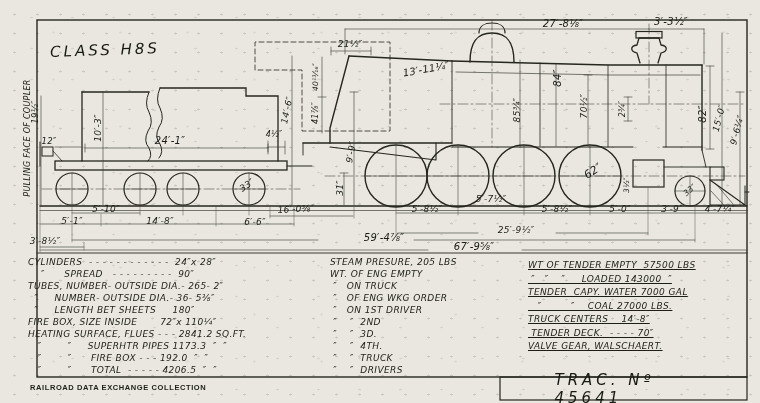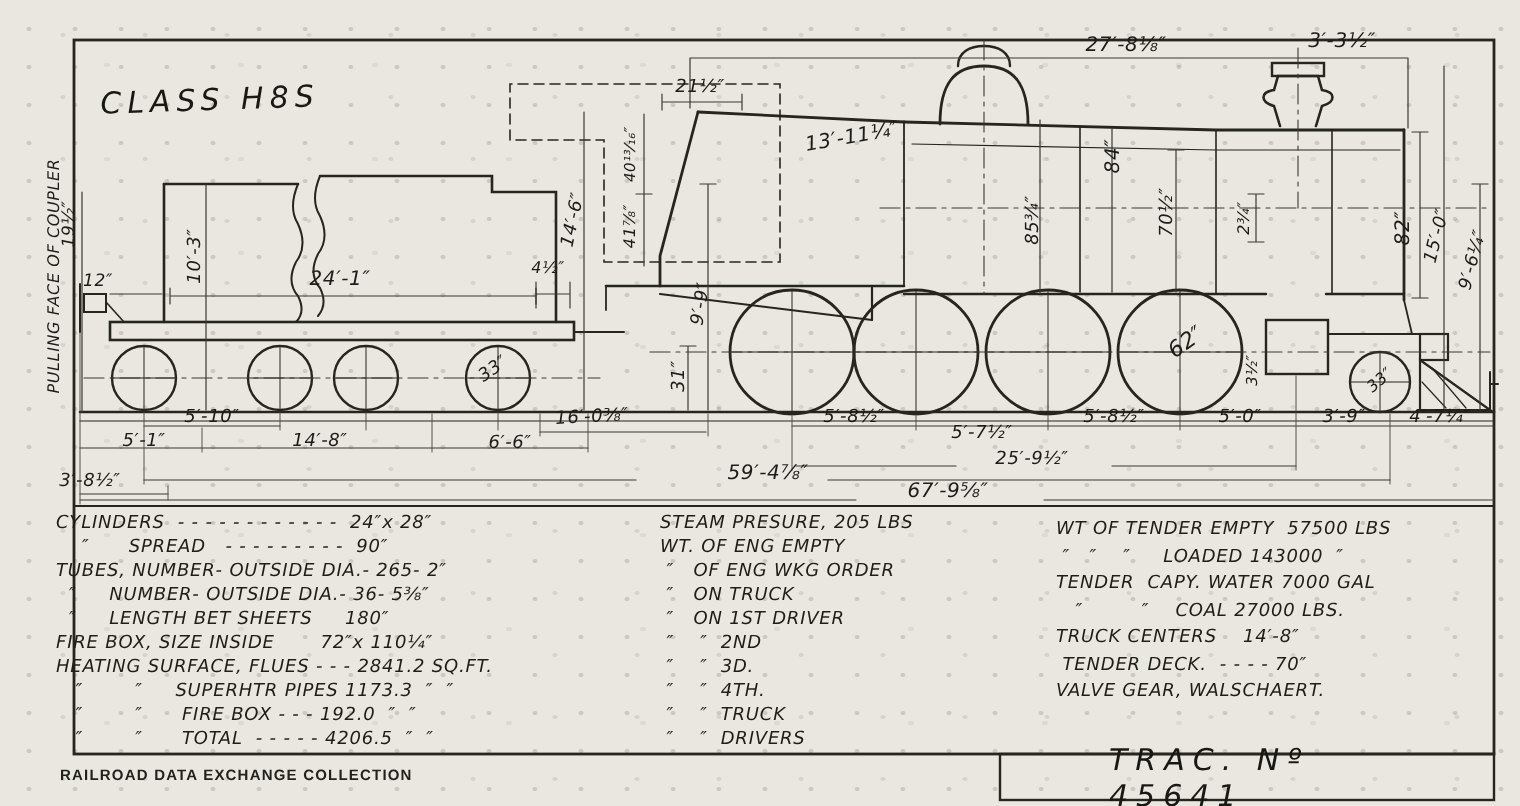--- a/index.html
+++ b/index.html
@@ -22,21 +22,21 @@
   }
   .title{
     position:absolute; font:italic 15px "DejaVu Sans", sans-serif;
     letter-spacing:3px; transform:translate(-50%,-50%) rotate(-2deg); color:#191914;
   }
   .col{position:absolute;}
   .spec-line{
     font:italic 9px/12px "DejaVu Sans", sans-serif; letter-spacing:.4px;
     white-space:pre; color:#1e1e18;
   }
-  .col-right .spec-line{line-height:13.5px;}
+  .col-right .spec-line{line-height:13.5px;text-decoration:underline;}
   .stamp{
     position:absolute; font:bold 7.5px "Liberation Sans", sans-serif;
     letter-spacing:.6px; color:#22221d;
   }
   .trac{
     position:absolute; font:italic 15px "DejaVu Sans", sans-serif;
     letter-spacing:4px; transform:translate(-50%,-50%); color:#191914;
   }
 </style>
 </head>
@@ -190,21 +190,21 @@
   <div class="dim" style="left:737px;top:130px;transform:translate(-50%,-50%) rotate(-75deg)">9′-6¼″</div>
   <div class="dim" style="left:351px;top:152px;transform:translate(-50%,-50%) rotate(-80deg)">9′-9″</div>
   <div class="dim" style="left:340px;top:188px;transform:translate(-50%,-50%) rotate(-90deg)">31″</div>
   <div class="dim" style="left:247px;top:185px;transform:translate(-50%,-50%) rotate(-35deg)">33″</div>
   <div class="dim" style="left:593px;top:171px;font-size:11px;transform:translate(-50%,-50%) rotate(-35deg)">62″</div>
   <div class="dim" style="left:690px;top:190px;font-size:8px;transform:translate(-50%,-50%) rotate(-40deg)">33″</div>
   <div class="dim" style="left:626px;top:185px;font-size:7.5px;transform:translate(-50%,-50%) rotate(-90deg)">3½″</div>
   <div class="dim" style="left:296px;top:209px;transform:translate(-50%,-50%) rotate(-3deg)">16′-0⅜″</div>
   <div class="dim" style="left:106px;top:209px">5′-10″</div>
   <div class="dim" style="left:427px;top:209px">5′-8½″</div>
-  <div class="dim" style="left:491px;top:217px">5′-7½″</div>
+  <div class="dim" style="left:491px;top:199px">5′-7½″</div>
   <div class="dim" style="left:557px;top:209px">5′-8½″</div>
   <div class="dim" style="left:620px;top:209px">5′-0″</div>
   <div class="dim" style="left:672px;top:209px">3′-9″</div>
   <div class="dim" style="left:720px;top:209px">4′-7¼″</div>
   <div class="dim" style="left:72px;top:221px">5′-1″</div>
   <div class="dim" style="left:160px;top:221px">14′-8″</div>
   <div class="dim" style="left:255px;top:222px">6′-6″</div>
   <div class="dim" style="left:516px;top:230px">25′-9½″</div>
   <div class="dim" style="left:384px;top:237px;font-size:10px">59′-4⅞″</div>
   <div class="dim" style="left:474px;top:246px;font-size:10px">67′-9⅝″</div>
@@ -218,22 +218,22 @@
       <div class="spec-line">  ″     LENGTH BET SHEETS     180″</div>
       <div class="spec-line">FIRE BOX, SIZE INSIDE       72″x 110¼″</div>
       <div class="spec-line">HEATING SURFACE, FLUES - - - 2841.2 SQ.FT.</div>
       <div class="spec-line">   ″        ″     SUPERHTR PIPES 1173.3  ″  ″</div>
       <div class="spec-line">   ″        ″      FIRE BOX - - - 192.0  ″  ″</div>
       <div class="spec-line">   ″        ″      TOTAL  - - - - - 4206.5  ″  ″</div>
     </div>
   <div class="col col-mid" style="left:330px;top:256px;width:200px">
       <div class="spec-line">STEAM PRESURE, 205 LBS</div>
       <div class="spec-line">WT. OF ENG EMPTY</div>
+      <div class="spec-line"> ″   ON TRUCK</div>
       <div class="spec-line"> ″   OF ENG WKG ORDER</div>
-      <div class="spec-line"> ″   ON TRUCK</div>
       <div class="spec-line"> ″   ON 1ST DRIVER</div>
       <div class="spec-line"> ″    ″  2ND</div>
       <div class="spec-line"> ″    ″  3D.</div>
       <div class="spec-line"> ″    ″  4TH.</div>
       <div class="spec-line"> ″    ″  TRUCK</div>
       <div class="spec-line"> ″    ″  DRIVERS</div>
     </div>
   <div class="col col-right" style="left:528px;top:259px;width:218px">
       <div class="spec-line">WT OF TENDER EMPTY  57500 LBS</div>
       <div class="spec-line"> ″   ″    ″     LOADED 143000  ″</div>

